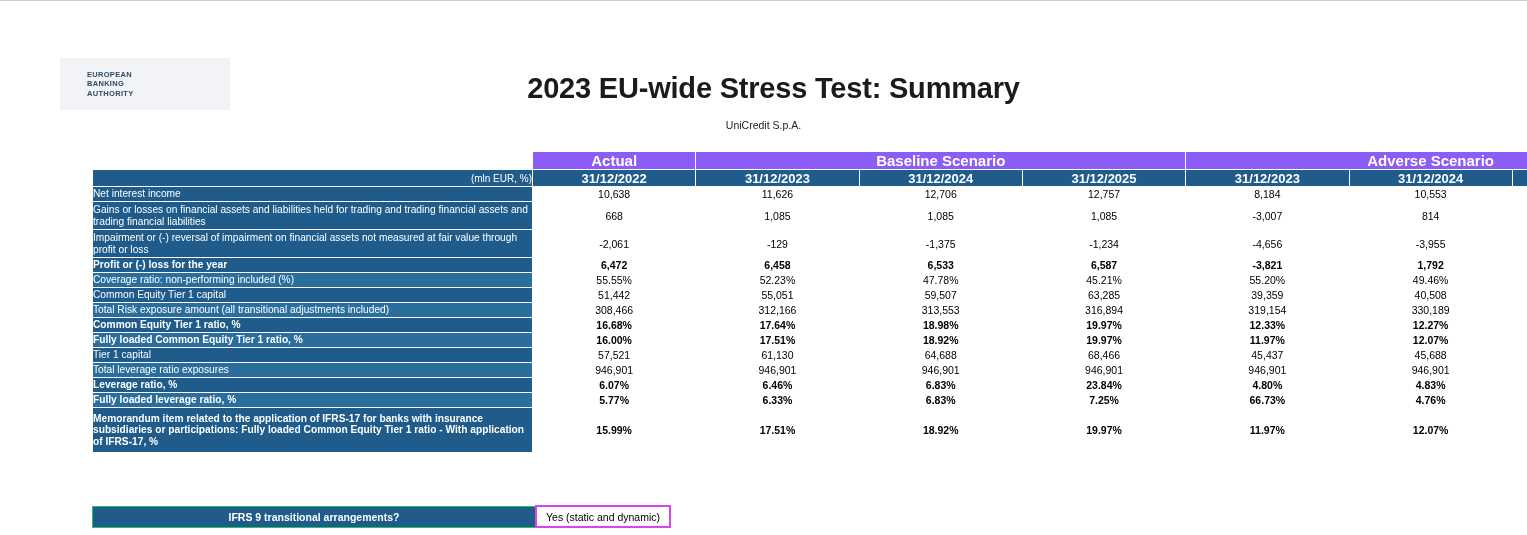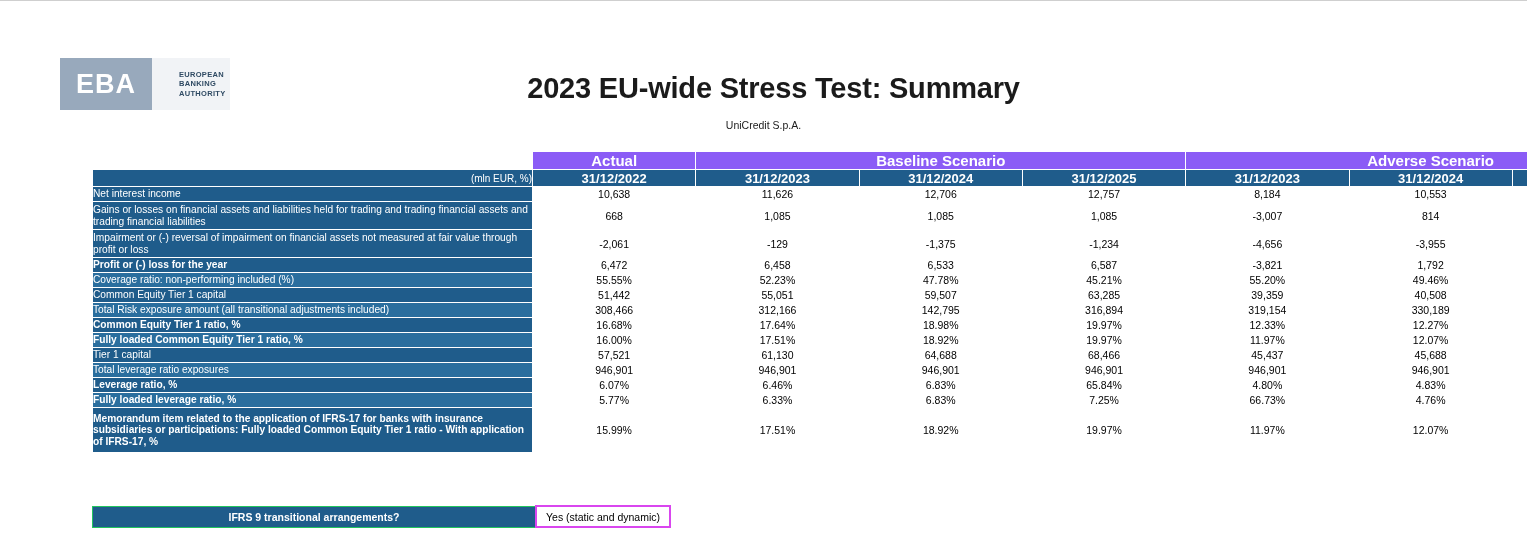--- a/index.html
+++ b/index.html
@@ -145,21 +145,21 @@
     text-align: center;
     vertical-align: middle;
     background: #ffffff;
     border-left: 1px solid #9fb6c9;
     border-right: 1px solid #9fb6c9;
     border-top: 1px solid #ffffff;
     border-bottom: 1px solid #ffffff;
     font-size: 10.5px;
     color: #000;
   }
-  td.val.bold { font-weight: normal; margin-top: 20px; }
+  td.val.bold { font-weight: bold; margin-top: 20px; }
 
   tr.r-tall td { height: 27px; }
   tr.r-norm td { height: 14px; }
   tr.r-memo td { height: 44px; }
 
   
   .footer {
     position: absolute;
     left: 92px;
     top: 505px;
@@ -189,21 +189,20 @@
     font-size: 10.5px;
     border: 2px solid #d946ef;
   }
 </style>
 </head>
 <body>
 
 <div class="topbar"></div>
 
 <div class="logo">
-  <div class="logo-mark">EBA</div>
   <div class="logo-text">
     <div>EUROPEAN</div>
     <div>BANKING</div>
     <div>AUTHORITY</div>
   </div>
 </div>
 
 <div class="title">2023 EU-wide Stress Test: Summary</div>
 <div class="subtitle">UniCredit S.p.A.</div>
 
@@ -295,21 +294,21 @@
           <td class="val">59,507</td>
           <td class="val">63,285</td>
           <td class="val">39,359</td>
           <td class="val">40,508</td>
           <td class="val">42,468</td>
         </tr>
         <tr class="r-norm">
           <td class="rowlabel alt">Total Risk exposure amount (all transitional adjustments included)</td>
           <td class="val">308,466</td>
           <td class="val">312,166</td>
-          <td class="val">142,795</td>
+          <td class="val">313,553</td>
           <td class="val">316,894</td>
           <td class="val">319,154</td>
           <td class="val">330,189</td>
           <td class="val">339,433</td>
         </tr>
         <tr class="r-norm">
           <td class="rowlabel bold">Common Equity Tier 1 ratio, %</td>
           <td class="val bold">16.68%</td>
           <td class="val bold">17.64%</td>
           <td class="val bold">18.98%</td>
@@ -346,21 +345,21 @@
           <td class="val">946,901</td>
           <td class="val">946,901</td>
           <td class="val">946,901</td>
           <td class="val">946,901</td>
         </tr>
         <tr class="r-norm">
           <td class="rowlabel bold">Leverage ratio, %</td>
           <td class="val bold">6.07%</td>
           <td class="val bold">6.46%</td>
           <td class="val bold">6.83%</td>
-          <td class="val bold">65.84%</td>
+          <td class="val bold">23.84%</td>
           <td class="val bold">4.80%</td>
           <td class="val bold">4.83%</td>
           <td class="val bold">5.03%</td>
         </tr>
         <tr class="r-norm">
           <td class="rowlabel bold alt">Fully loaded leverage ratio, %</td>
           <td class="val bold">5.77%</td>
           <td class="val bold">6.33%</td>
           <td class="val bold">6.83%</td>
           <td class="val bold">7.25%</td>

